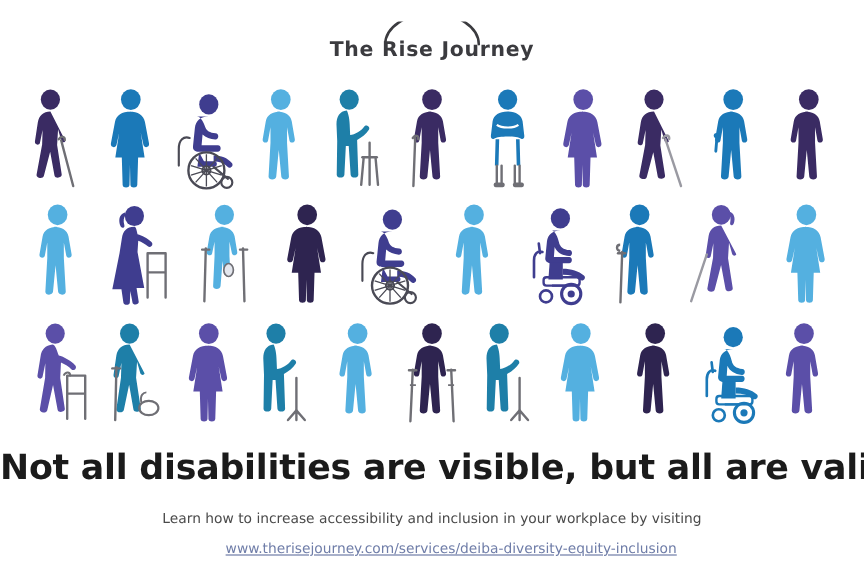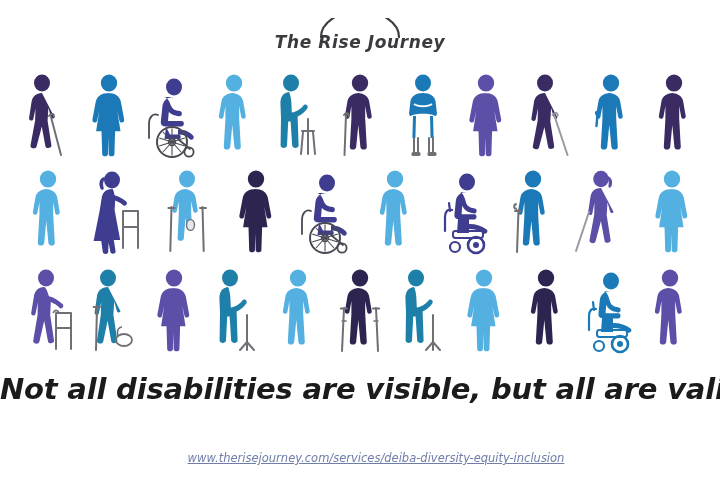--- a/index.html
+++ b/index.html
@@ -3,21 +3,21 @@
 <meta charset="utf-8">
 <style>
   html,body{margin:0;padding:0;}
   body{
     width:720px;height:480px;
     background:#ffffff;
     font-family:"Liberation Sans", sans-serif;
     overflow:hidden;
     position:relative;
   }
-  .page{width:720px;height:480px;position:relative;box-sizing:border-box;font-style:italic;}
+  .page{width:720px;height:480px;position:relative;box-sizing:border-box;}
 
   
   .logo{
     position:absolute;left:0;top:18px;width:720px;
     text-align:center;
   }
   .logo-arc{
     display:block;margin:0 auto -6px auto;
   }
   .logo-text{
@@ -524,17 +524,18 @@
        l0 13 l-1.6 28 c-.2 3.4 6.2 3.4 6.4 0 l2.1 -22 l2.1 22
        c.2 3.4 6.6 3.4 6.4 0 l-1.6 -28 l0 -13 l2 11
        c.7 3 5 2 4.5 -1 l-2.6 -15 c-1 -5 -5.5 -8 -12.5 -8 z" fill="#5B4FA8"></path>
           </svg>
         </div>
       </div>
   </div>
 
   <div class="headline">Not all disabilities are visible, but all are valid.</div>
 
+  <div class="subtext">Learn how to increase accessibility and inclusion in your workplace by visiting</div>
   <div class="urlline">
     <span class="url">www.therisejourney.com/services/deiba-diversity-equity-inclusion</span>
   </div>
 
 </div>
 
 </body></html>

